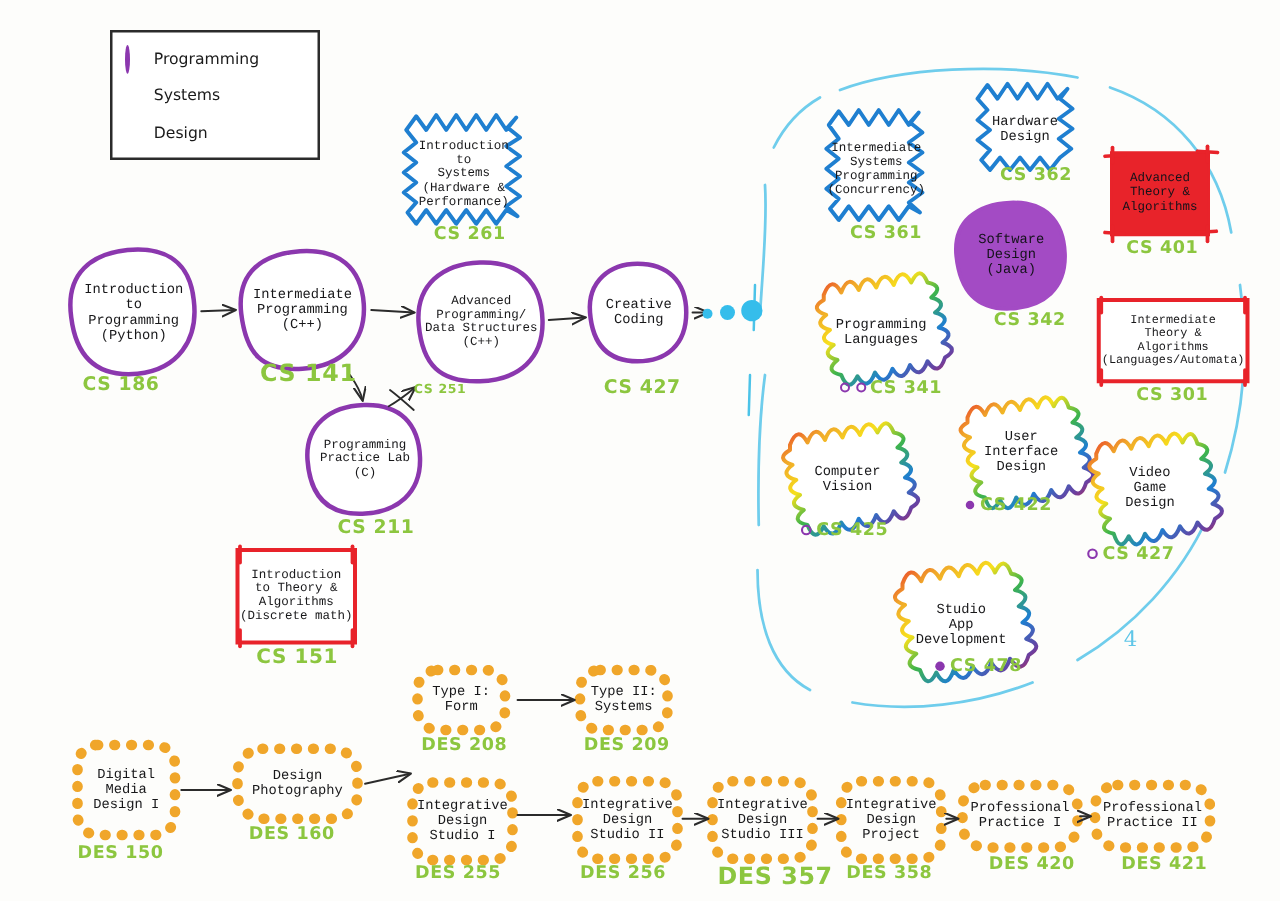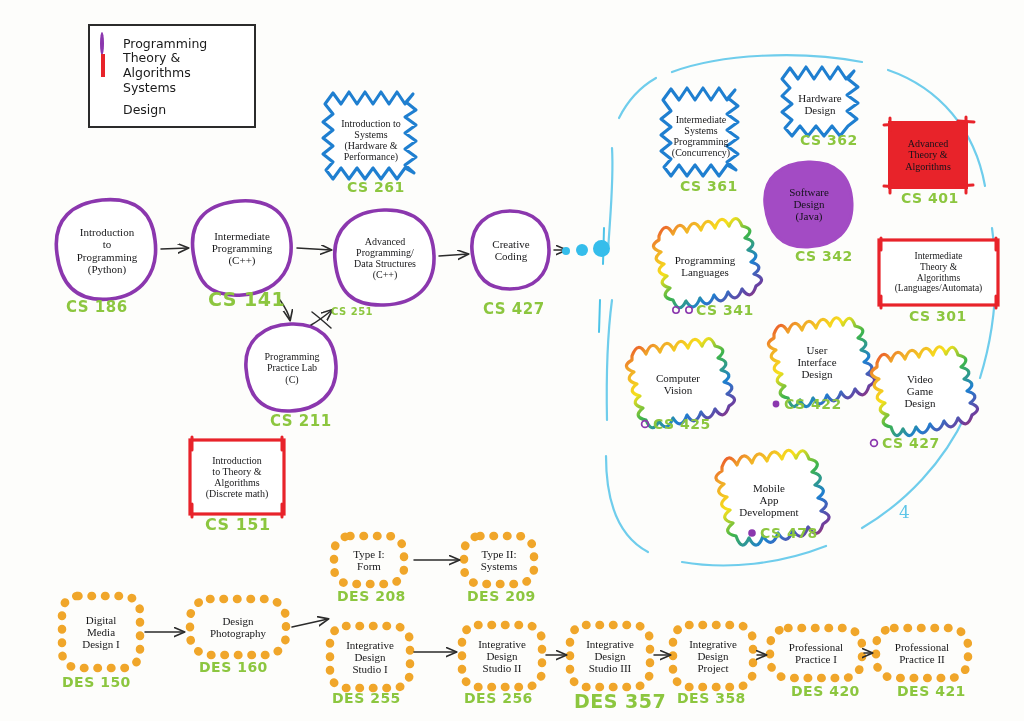--- a/index.html
+++ b/index.html
@@ -7,21 +7,21 @@
     width:1024px;height:721px;
     background:#fdfdfb;
     font-family:"DejaVu Sans", sans-serif;
     overflow:hidden;
     position:relative;
   }
   #canvas{position:absolute;inset:0;width:1024px;height:721px;}
   .node{position:absolute;box-sizing:border-box;display:flex;flex-direction:column;
         align-items:center;justify-content:center;text-align:center;}
   .node .title{position:relative;z-index:3;line-height:1.12;color:#18181a;
-        font-family:Liberation Serif, serif;white-space:pre-line;}
+        font-family:Liberation Mono, monospace;white-space:pre-line;}
   .code{position:absolute;z-index:4;color:#8cc63f;font-weight:bold;
         font-family:"DejaVu Sans", sans-serif;letter-spacing:.5px;white-space:nowrap;}
   .legend{position:absolute;left:88px;top:24px;width:168px;height:104px;
         border:2px solid #2b2b2b;background:#fff;box-sizing:border-box;
         padding:6px 8px;display:flex;flex-direction:column;justify-content:space-around;z-index:20;}
   .legend-row{display:flex;align-items:center;gap:7px;height:22px;}
   .legend-label{font-size:12.5px;color:#1a1a1a;}
   .legend-mark{width:18px;height:18px;flex:0 0 18px;position:relative;}
   .swatch-prog{width:13px;height:13px;border:2.2px solid #8b37ae;border-radius:50%;margin:2px;}
   .swatch-theory{width:12px;height:12px;border:2.4px solid #e8232a;margin:3px;}
@@ -213,24 +213,20 @@
       <circle cx="102" cy="103" r="1.8"></circle>
   </g>
 </svg>
 
 <div class="legend">
   <div class="legend-row">
     <span class="legend-mark"><span class="swatch-prog"></span></span>
     <span class="legend-label">Programming</span>
   </div>
   <div class="legend-row">
-    <span class="legend-mark"><span class="swatch-theory"></span></span>
-    <span class="legend-label">Theory &amp; Algorithms</span>
-  </div>
-  <div class="legend-row">
     <span class="legend-mark swatch-sys"></span>
     <span class="legend-label">Systems</span>
   </div>
   <div class="legend-row">
     <span class="legend-mark swatch-des"></span>
     <span class="legend-label">Design</span>
   </div>
 </div>
 
 <div class="node" style="left:57px;top:203px;width:100px;height:95px">
@@ -341,21 +337,21 @@
 <div class="code" style="left:784px;top:396px;font-size:14px">CS 422</div>
 
 <div class="node" style="left:883px;top:363px;width:74px;height:56px">
   <div class="title title-m">Video
 Game
 Design</div>
   </div>
 <div class="code" style="left:882px;top:435px;font-size:14px">CS 427</div>
 
 <div class="node" style="left:725px;top:472px;width:88px;height:56px">
-  <div class="title title-m">Mobile
+  <div class="title title-m">Studio
 App
 Development</div>
   </div>
 <div class="code" style="left:760px;top:525px;font-size:14px">CS 478</div>
 
 <div class="node" style="left:64px;top:600px;width:74px;height:64px">
   <div class="title title-m">Digital
 Media
 Design I</div>
   </div>

